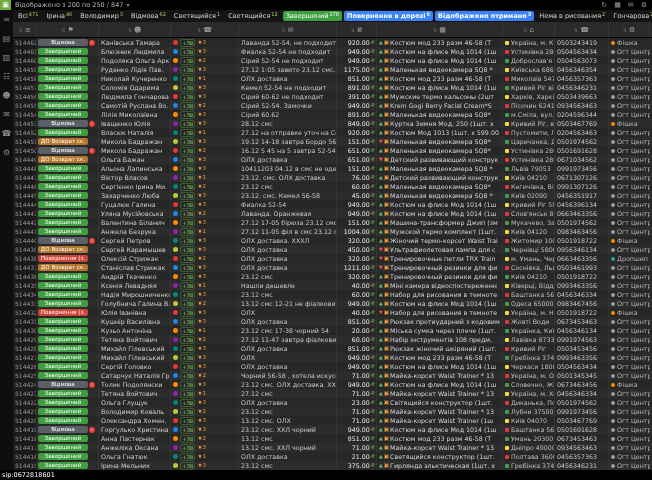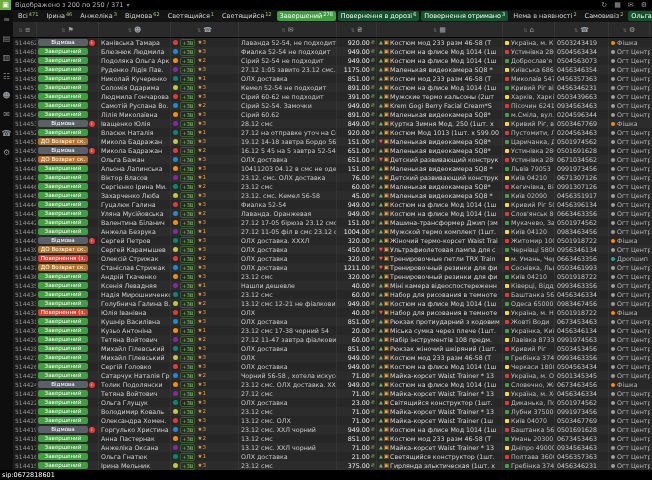--- a/index.html
+++ b/index.html
@@ -24,21 +24,21 @@
   .content { width:639px; display:flex; flex-direction:column; }
 
   
   .tabs { height:12px; background:#141414; display:flex; align-items:center; gap:2px;
     padding-left:2px; white-space:nowrap; overflow:hidden; }
   .tab { display:inline-flex; align-items:baseline; gap:1px; padding:0 3px; height:10px;
     line-height:10px; font-size:6.5px; color:#d6d6d6; cursor:pointer; border-radius:2px; }
   .tab .tcount { font-size:5px; color:#9ccc65; position:relative; top:-2px; }
   .tab.green { background:#3f9e3f; color:#fff; }
   .tab.green .tcount { color:#eaffea; }
-  .tab.teal { background:#14532d; color:#fff; }
+  .tab.teal { background:#3b82f6; color:#fff;font-weight:bold; }
   .tab.teal .tcount { color:#d3fff9; }
 
   
   .thead, .tr { display:grid;
     grid-template-columns:24px 62px 72px 68px 98px 40px 126px 52px 54px 41px; }
   .thead { height:16px; background:#2a2a2a; border-bottom:1px solid #000; }
   .th { display:flex; align-items:center; justify-content:center; gap:2px; color:#9aa0a6;
     font-size:7px; border-right:1px solid rgba(255,255,255,0.06); cursor:pointer; }
   .th .sort { font-size:5px; color:#6b6b6b; }
 
@@ -76,21 +76,21 @@
 
   
   .statusbar { height:10px; background:#000; color:#fff; font-size:6.5px; line-height:10px;
     padding-left:2px; }
 </style>
 </head>
 <body>
 
 <div class="topbar">
   <div class="logo">▣</div>
-  <div class="pag">Відображено з 200 по 250 / 371</div>
+  <div class="pag">Відображено з 200 по 250 / 847</div>
   <div class="caret">▾</div>
   <div class="top-right">
       <span>↻</span>
       <span>▦</span>
       <span>✉</span>
       <span>⚙</span>
     </div>
 </div>
 
 <div class="shell">
@@ -108,21 +108,21 @@
     <div class="tabs">
         <div class="tab">
           <span class="tlabel">Всі</span>
           <span class="tcount">471</span>
         </div>
         <div class="tab">
           <span class="tlabel">Ірина</span>
           <span class="tcount">46</span>
         </div>
         <div class="tab">
-          <span class="tlabel">Анжеліка</span>
+          <span class="tlabel">Володимир</span>
           <span class="tcount">3</span>
         </div>
         <div class="tab">
           <span class="tlabel">Відмова</span>
           <span class="tcount">62</span>
         </div>
         <div class="tab">
           <span class="tlabel">Светящийся</span>
           <span class="tcount">1</span>
         </div>
@@ -132,29 +132,29 @@
         </div>
         <div class="tab green">
           <span class="tlabel">Завершений</span>
           <span class="tcount">278</span>
         </div>
         <div class="tab teal">
           <span class="tlabel">Повернення в дорозі</span>
           <span class="tcount">6</span>
         </div>
         <div class="tab teal">
-          <span class="tlabel">Повернення отримано</span>
+          <span class="tlabel">Відображено отримано</span>
           <span class="tcount">3</span>
         </div>
         <div class="tab">
-          <span class="tlabel">Нема в наявності</span>
+          <span class="tlabel">Нема в рисования</span>
           <span class="tcount">2</span>
         </div>
         <div class="tab">
-          <span class="tlabel">Самовивіз</span>
+          <span class="tlabel">Гончарова</span>
           <span class="tcount">2</span>
         </div>
         <div class="tab teal">
           <span class="tlabel">Ольга</span>
           <span class="tcount"></span>
         </div>
       </div>
     <div class="thead">
         <div class="th">
           <span class="sort">⇅</span>

